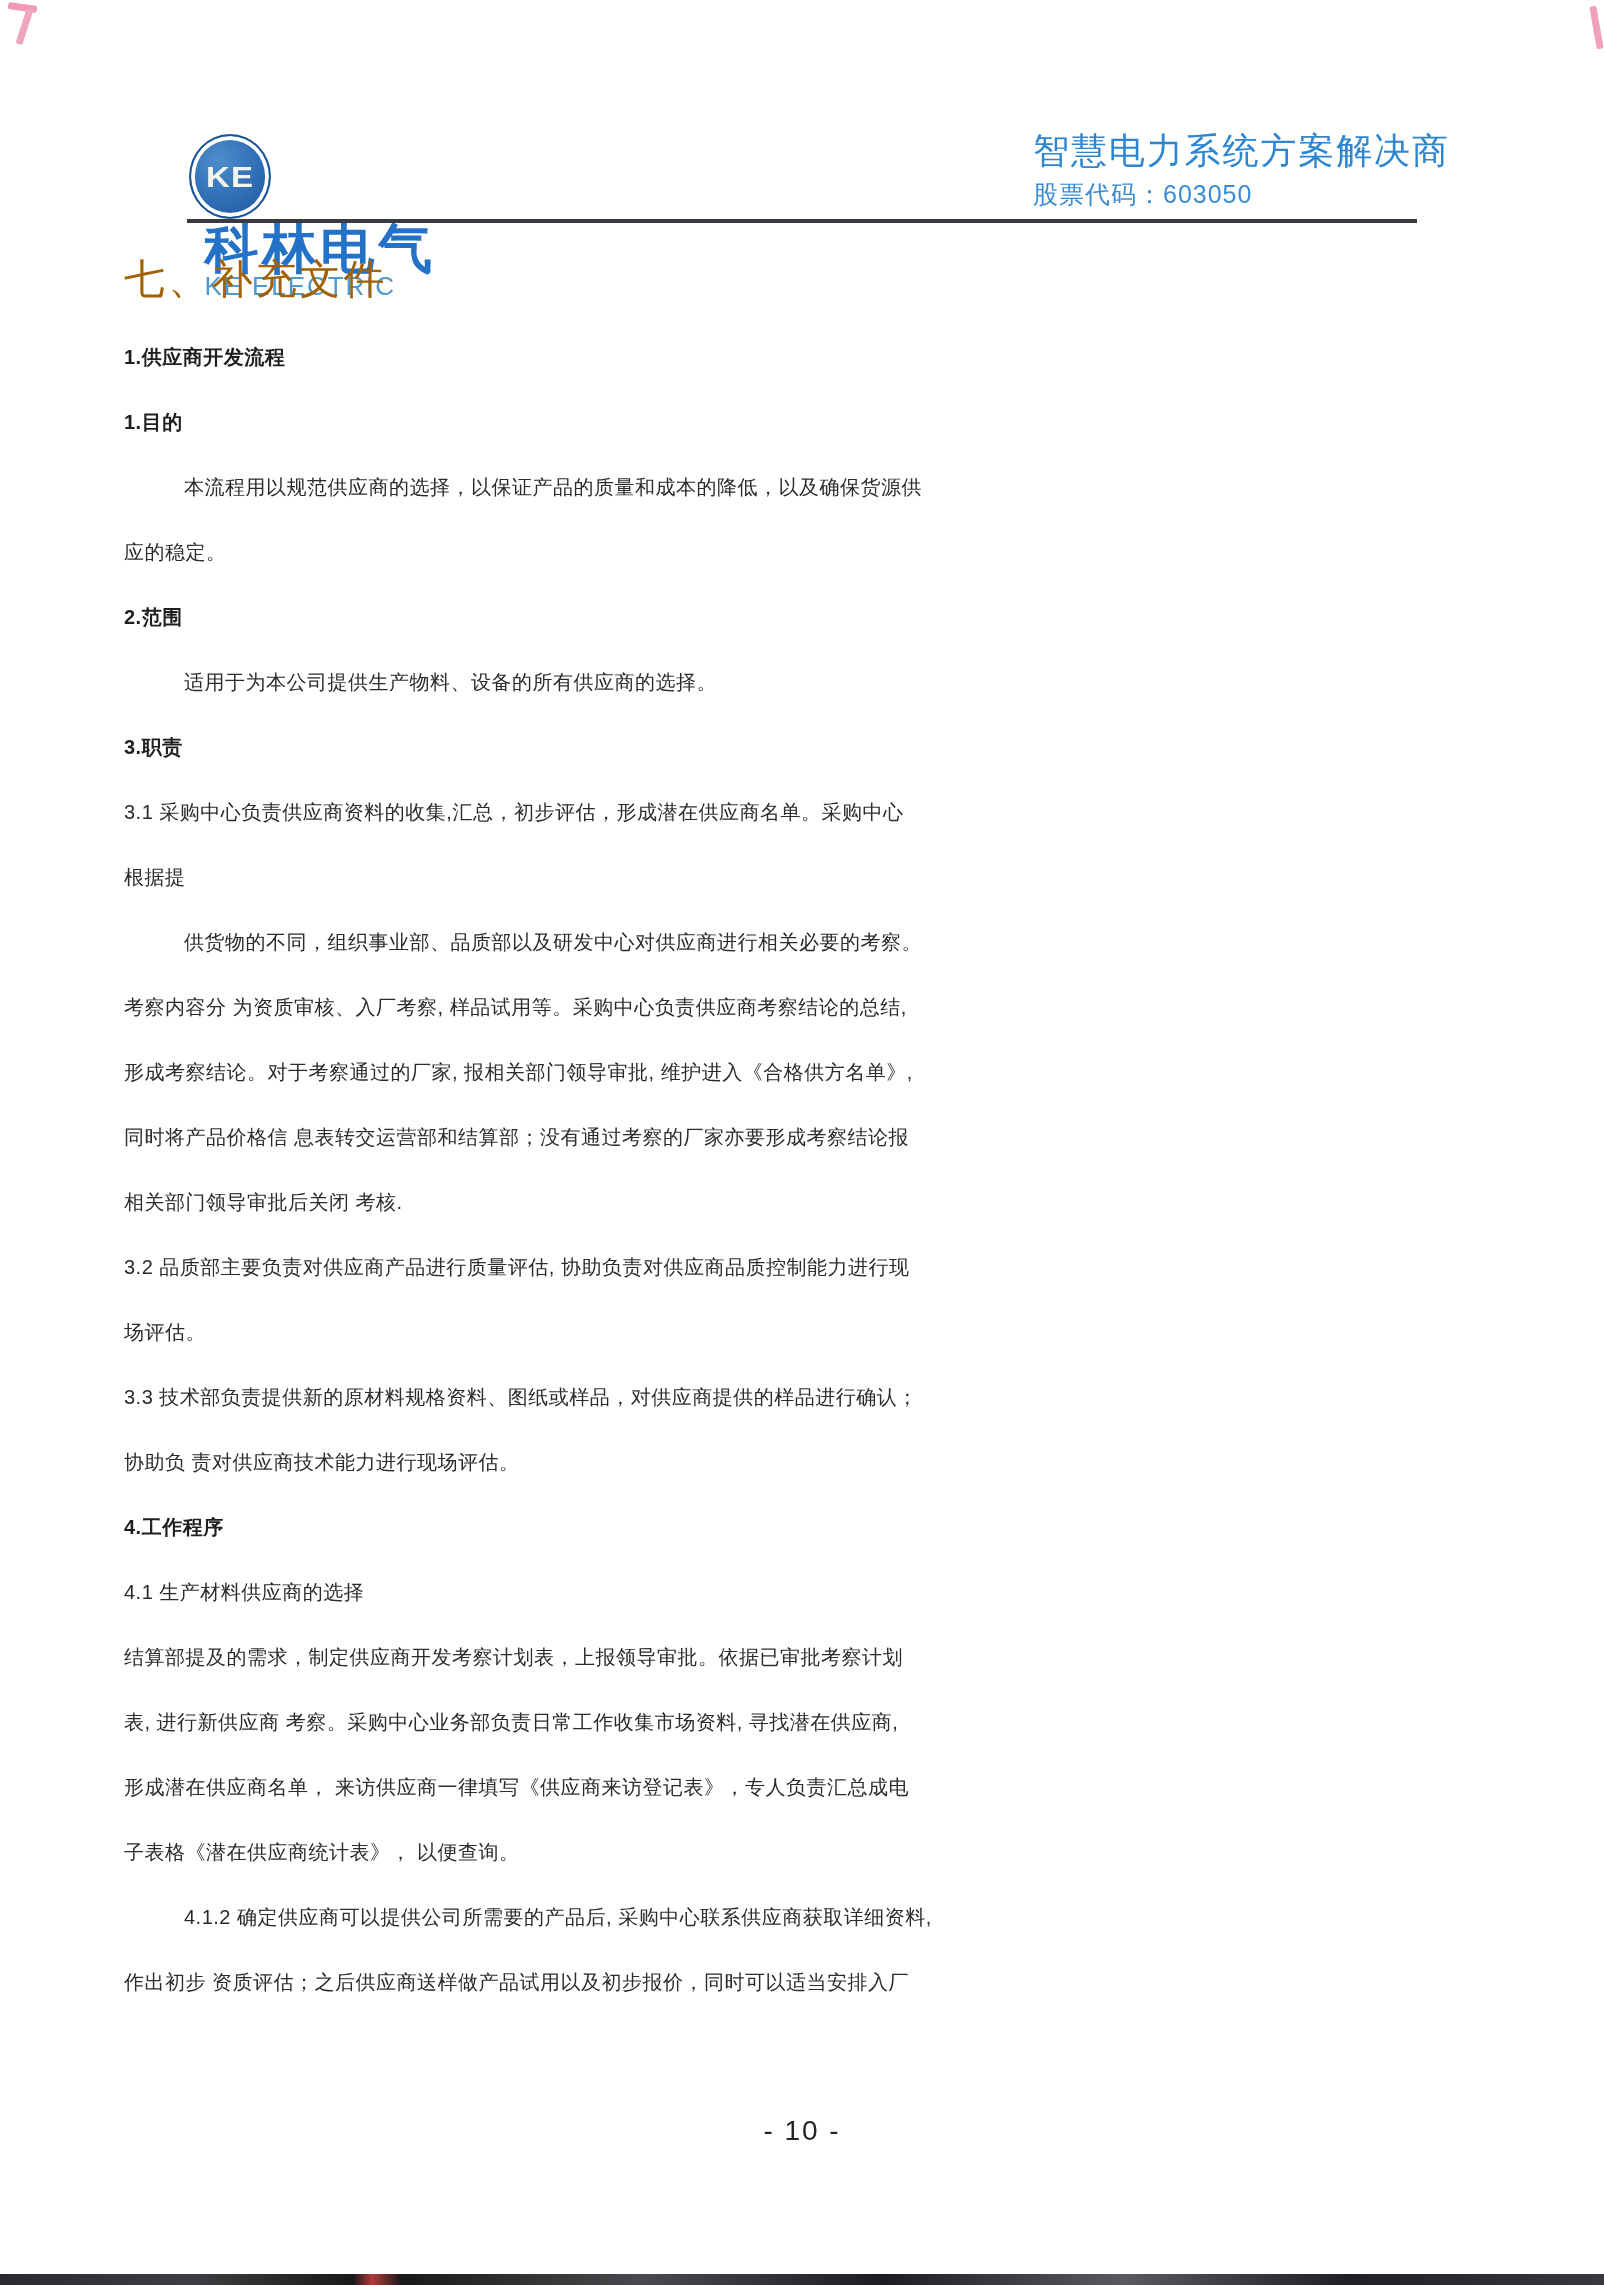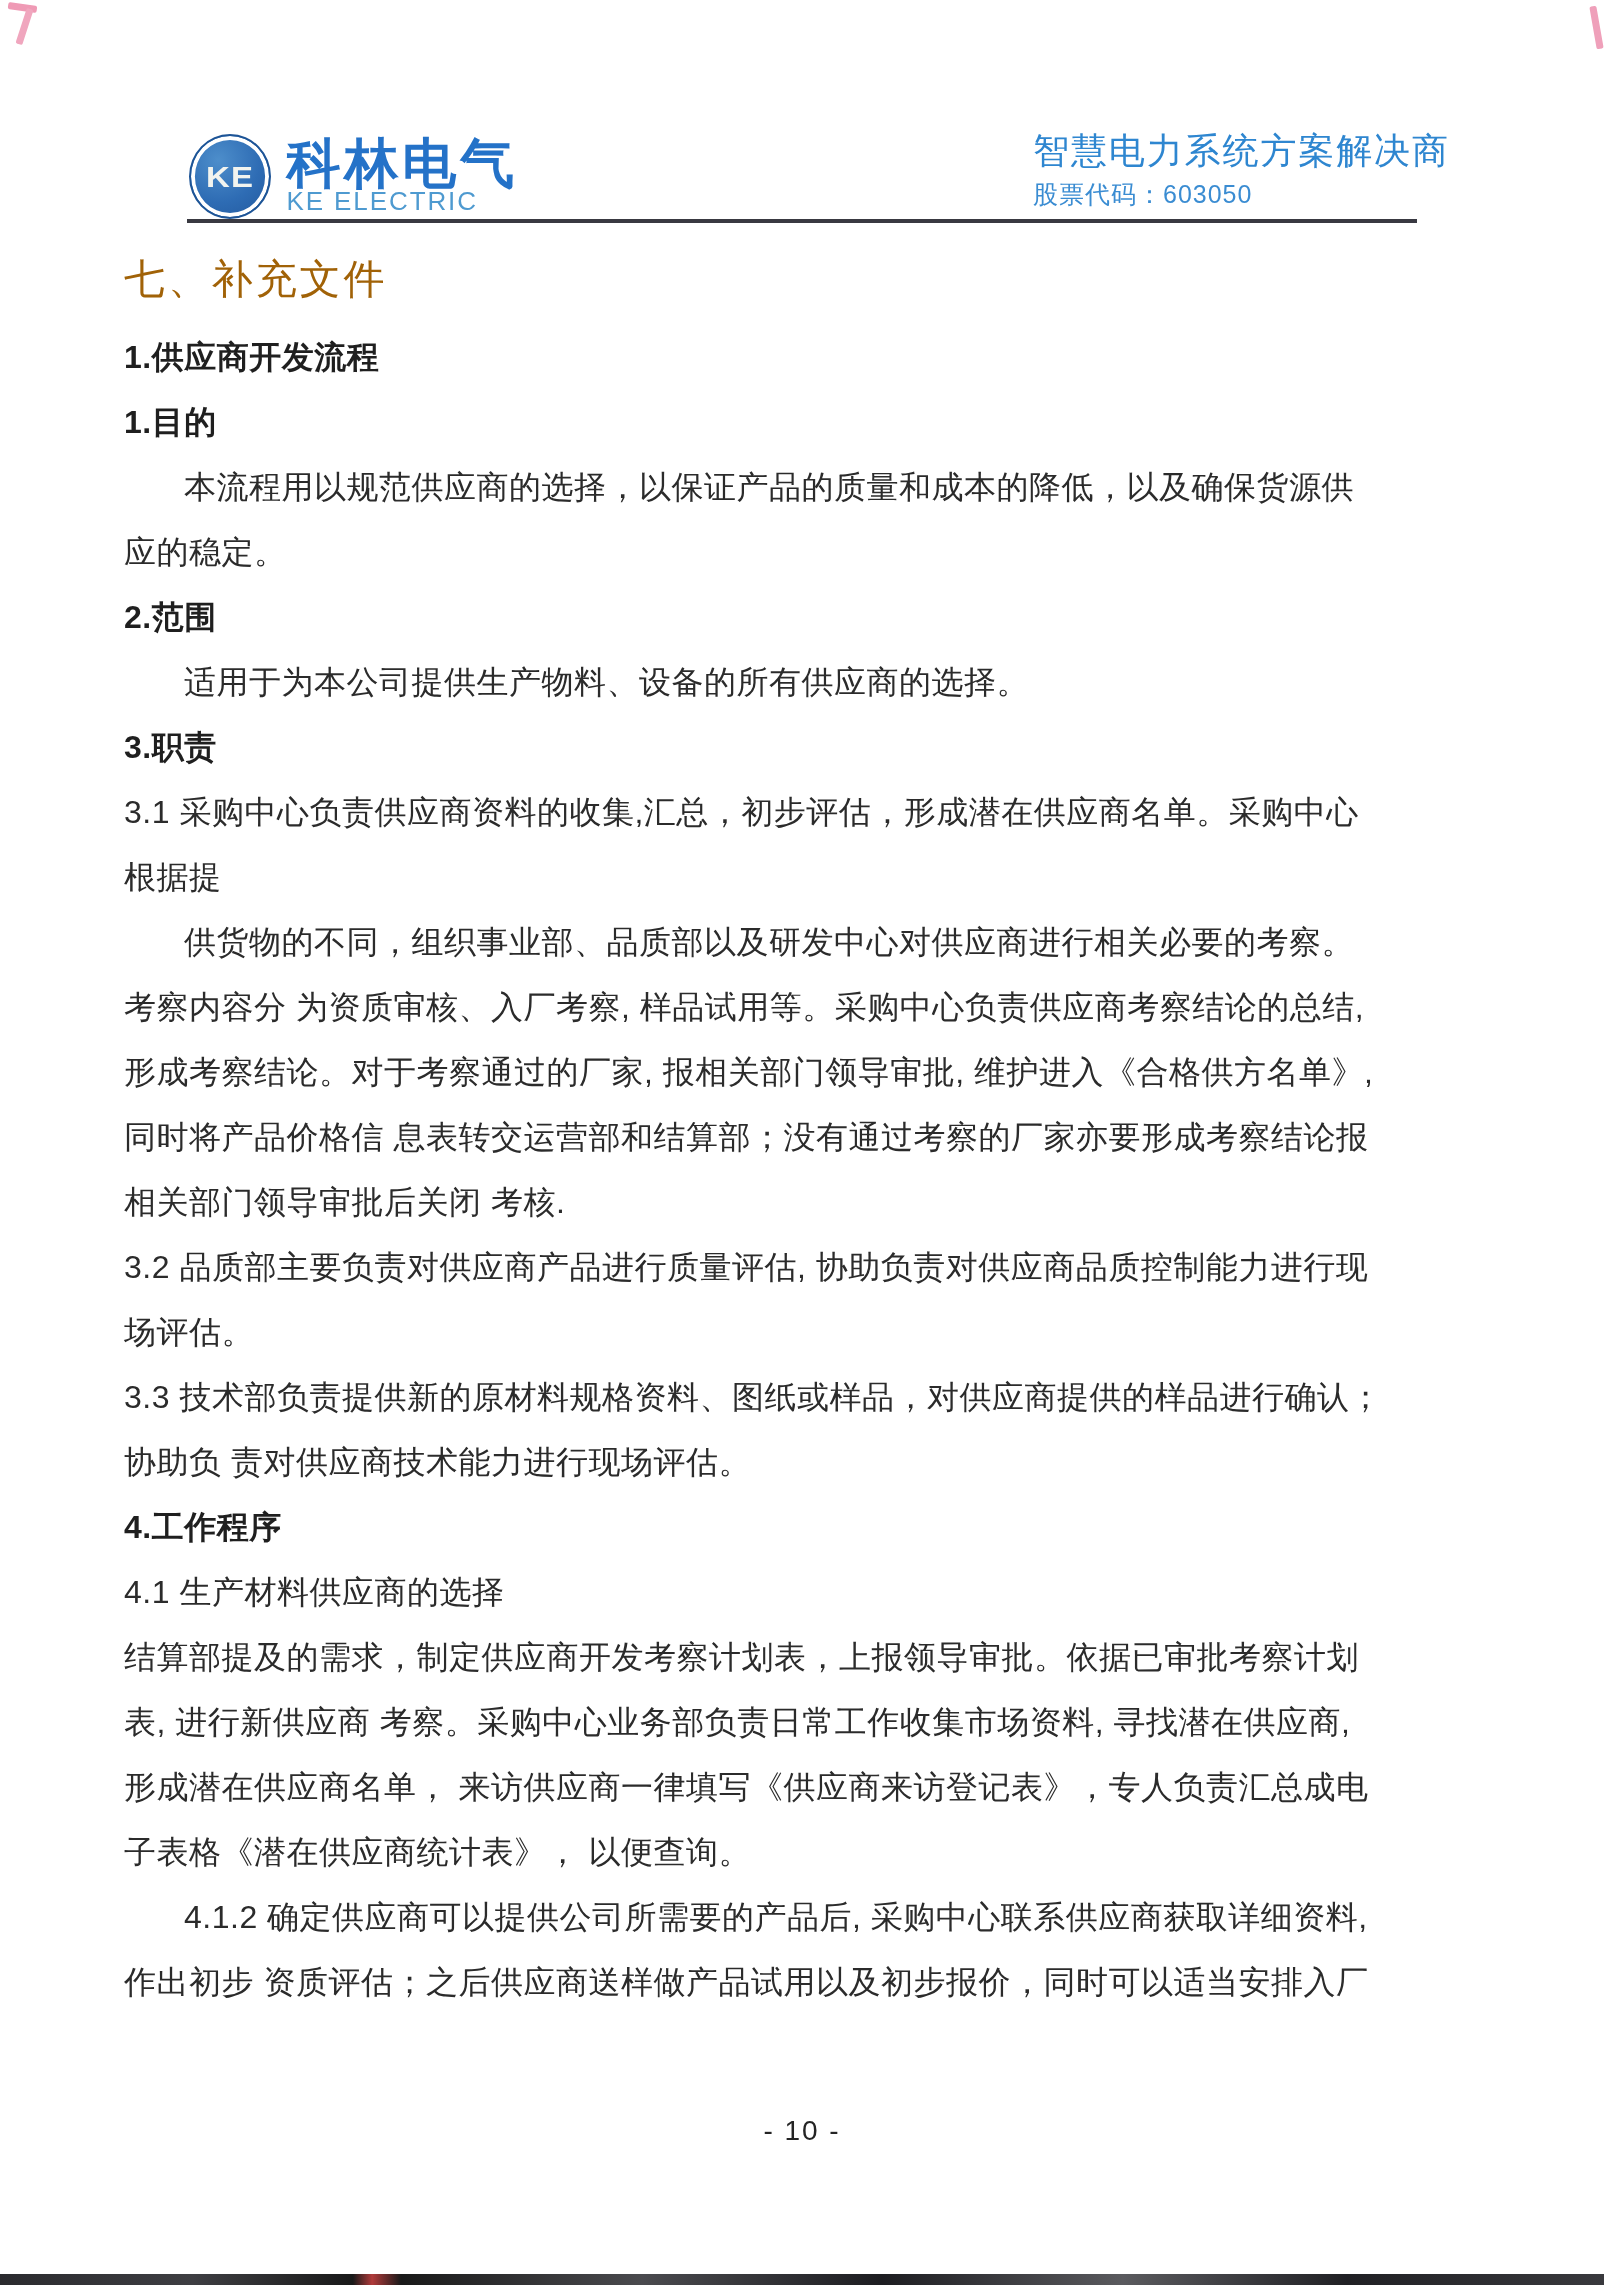--- a/index.html
+++ b/index.html
@@ -4,21 +4,21 @@
 <style>
   html,body{margin:0;padding:0;background:#ffffff;}
   .page{
     position:relative;
     width:1604px;height:2285px;
     background:#ffffff;
     overflow:hidden;
     font-family:"Liberation Sans","DejaVu Sans",sans-serif;
   }
   
-  .brand{position:absolute;left:189px;top:134px;display:flex;align-items:flex-start;}
+  .brand{position:absolute;left:189px;top:134px;display:flex;align-items:flex-start;flex-direction:column;}
   .logo-circle{
     width:82px;height:85px;border-radius:50%;
     background:radial-gradient(circle at 35% 30%, #4d8ecb 0%, #2e6cb4 55%, #22589c 100%);
     border:2.9px solid #1d5496;
     box-shadow:inset 0 0 0 3.9px #ffffff;
     display:flex;align-items:center;justify-content:center;
     box-sizing:border-box;
   }
   .logo-monogram{
     color:#f2f4ef;font-size:33px;font-weight:800;
@@ -30,21 +30,21 @@
   .brand-en{font-size:26px;color:#4e9ad0;letter-spacing:1.9px;line-height:25px;margin-top:1.9px;}
   .header-right{position:absolute;left:1033px;top:129px;text-align:left;}
   .tagline{font-size:36px;color:#2e86d0;letter-spacing:1.9px;line-height:43px;}
   .stock{font-size:25px;color:#3a8cd2;letter-spacing:1px;line-height:33px;margin-top:5.8px;}
   .header-rule{
     position:absolute;left:187px;top:219px;width:1230px;height:3.9px;
     background:#393941;
   }
   
   main{position:absolute;left:124px;top:233px;width:1339px;}
-  .blk{font-size:32px;line-height:65px;color:#2b2b2b;letter-spacing:0.5px;white-space:nowrap;}
+  .blk{font-size:20px;line-height:65px;color:#2b2b2b;letter-spacing:0.5px;white-space:nowrap;}
   .h1{font-size:41px;font-weight:normal;line-height:92px;color:#a16207;letter-spacing:2.9px;}
   .h2{font-weight:bold;color:#1f1f1f;}
   .line-indent{text-indent:60px;}
   
   .page-number{
     position:absolute;left:0;top:2115px;width:1604px;
     text-align:center;font-size:28px;color:#242424;letter-spacing:1.9px;
   }
   
   .artifact-tl{position:absolute;left:5.8px;top:1.9px;width:33px;height:45px;pointer-events:none;}

